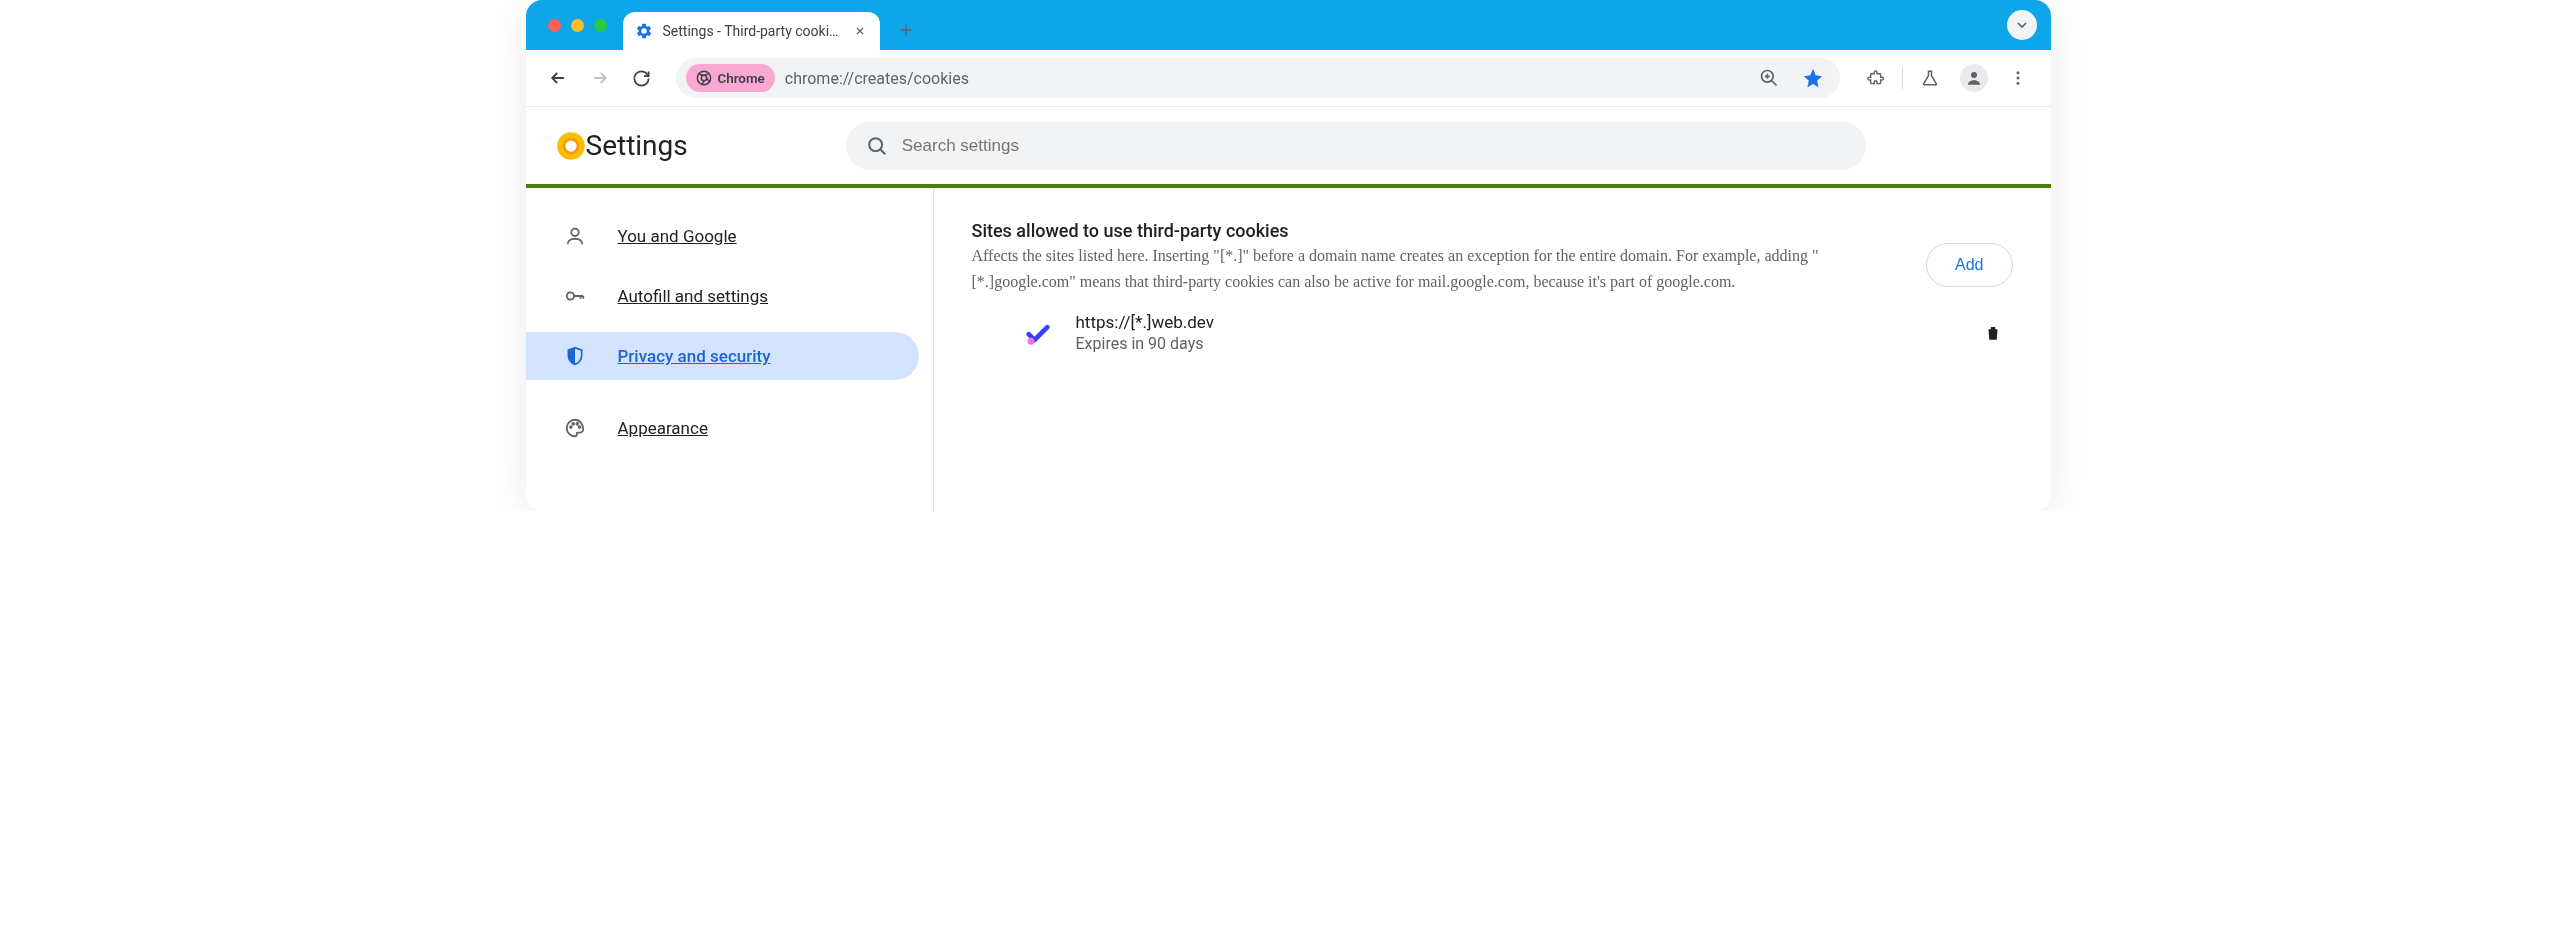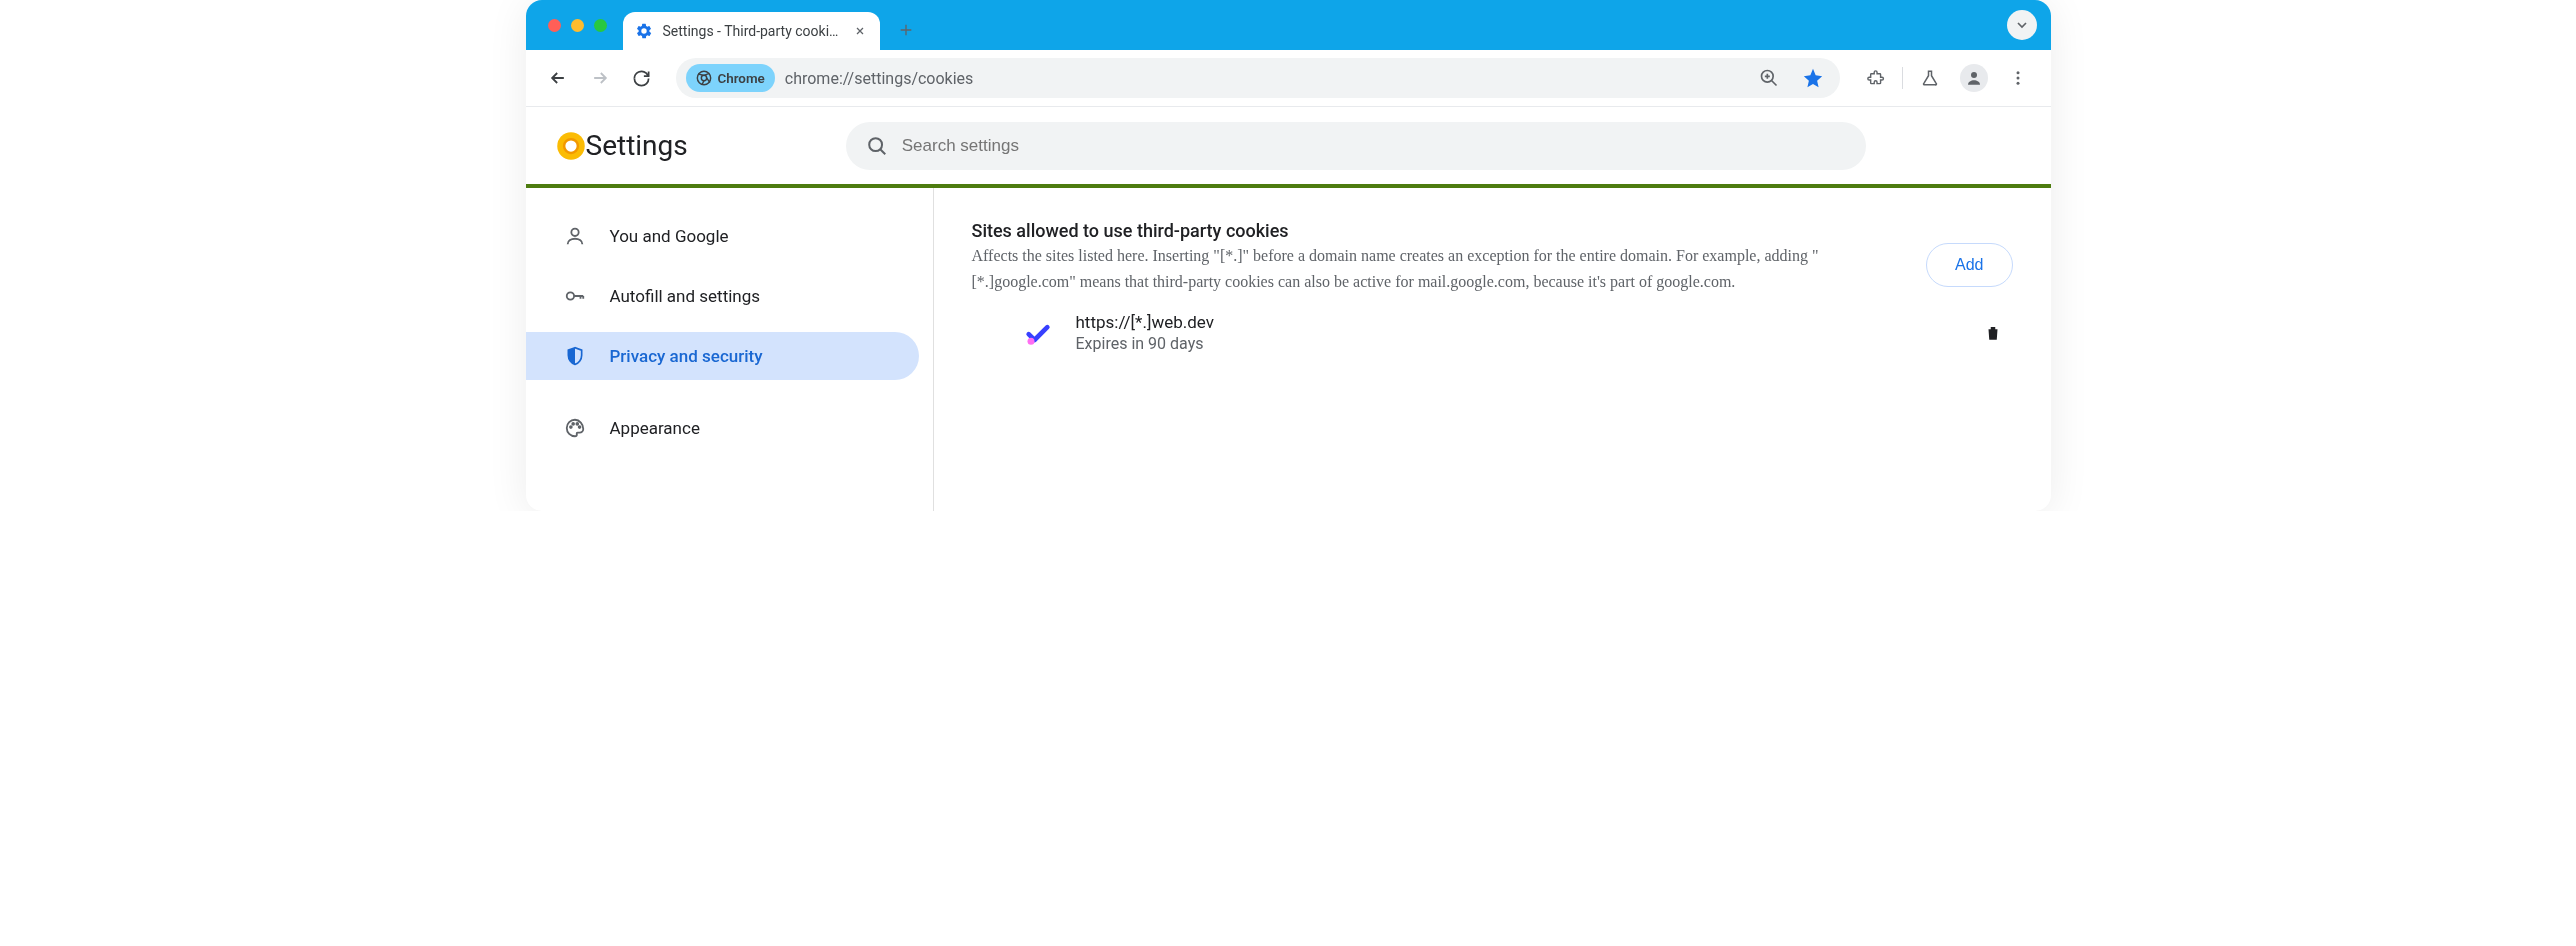--- a/index.html
+++ b/index.html
@@ -70,21 +70,21 @@
       height: 40px;
       background: #f1f3f4;
       border-radius: 20px;
       display: flex;
       align-items: center;
       padding: 0 10px;
       gap: 10px;
       margin: 0 10px;
     }
     .chrome-chip {
-      background: #7dd3fc;
+      background: #f9a8d4;
       height: 28px;
       border-radius: 14px;
       display: flex;
       align-items: center;
       padding: 0 10px;
       gap: 6px;
       font-size: 13.4px;
       font-weight: 600;
       color: #3c4043;
     }
@@ -121,27 +121,28 @@
     .search-settings input { border: none; background: transparent; font-size: 17px; color: #5f6368; flex:1; outline:none;}
     
     
     .settings-body { display: flex; height: 323px; }
     .sidebar { width: 408px; padding: 24px 14px; border-right: 1px solid #e0e0e0; }
     .sidebar-item {
       height: 48px;
       display: flex;
       align-items: center;
       padding: 0 24px;
-      gap: 24px;
+      gap: 32px;
       border-radius: 0 24px 24px 0;
       cursor: pointer;
       font-size: 17px;
       color: #202124;
       margin-left: -14px;
       padding-left: 38px;
+      text-decoration: underline;
     }
     .sidebar-item.active { background: #d3e3fd; color: #1967d2; font-weight: 500; }
     .sidebar-item.active .sidebar-icon { color: #1967d2; }
     .sidebar-icon { width: 22px; height: 22px; color: #5f6368; display:flex; align-items:center; justify-content:center;}
     .sidebar-gap { height: 12px; }
     
     .main-panel { flex: 1; padding: 32px 38px; }
     .section-title { font-size: 18px; color: #202124; font-weight: 500; margin-bottom: 2px; }
     .section-row { display: flex; align-items: flex-start; gap: 24px; }
     .section-desc { font-size: 16px; color: #5f6368; line-height: 1.6; flex: 1; font-family: Liberation Serif, serif; }
@@ -228,21 +229,21 @@
     </div>
     <div class="omnibox">
       <div class="chrome-chip">
         <svg width="16" height="16" viewBox="0 0 24 24">
             <circle cx="12" cy="12" r="10" fill="none" stroke="#3c4043" stroke-width="2.2"></circle>
             <circle cx="12" cy="12" r="4" fill="none" stroke="#3c4043" stroke-width="2.2"></circle>
             <path d="M12 8l8-3M12 8L3 6M12 16l-3 6M16 12l5 7" stroke="#3c4043" stroke-width="2" fill="none"></path>
           </svg>
         <span>Chrome</span>
       </div>
-      <span class="url-text">chrome://settings/cookies</span>
+      <span class="url-text">chrome://creates/cookies</span>
       <div class="omni-icon">
         <svg width="20" height="20" viewBox="0 0 24 24" fill="none" stroke="#5f6368" stroke-width="2">
             <circle cx="10" cy="10" r="7"></circle>
             <path d="M21 21l-6-6M7 10h6M10 7v6"></path>
           </svg>
       </div>
       <div class="omni-icon star-active">
         <svg width="22" height="22" viewBox="0 0 24 24" fill="#1a73e8">
             <path d="M12 2l2.9 6.9L22 10l-5.5 5 1.6 7L12 18.5 5.9 22l1.6-7L2 10l7.1-1.1z"></path>
           </svg>

